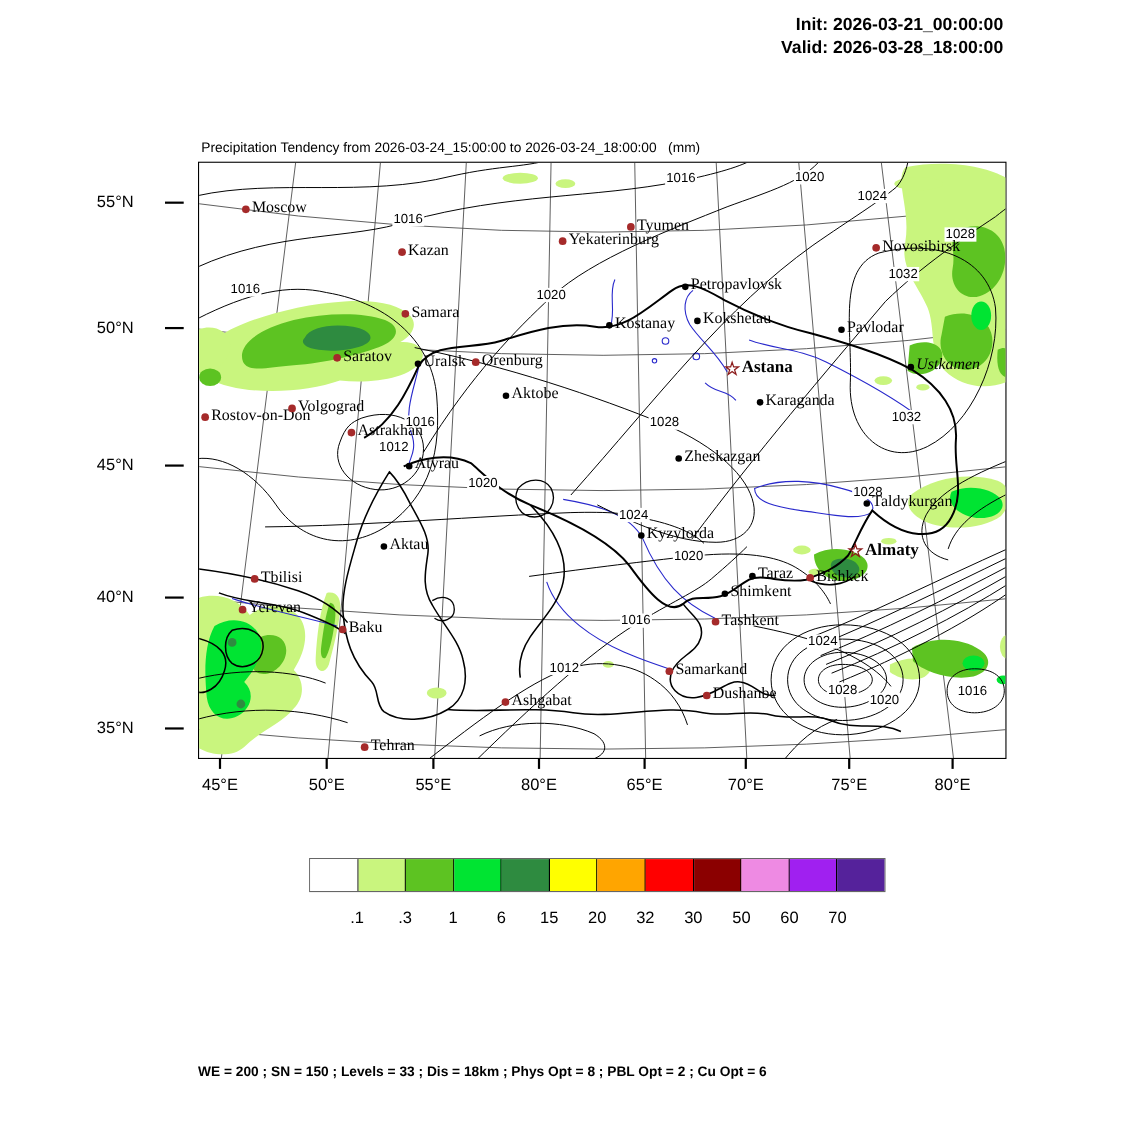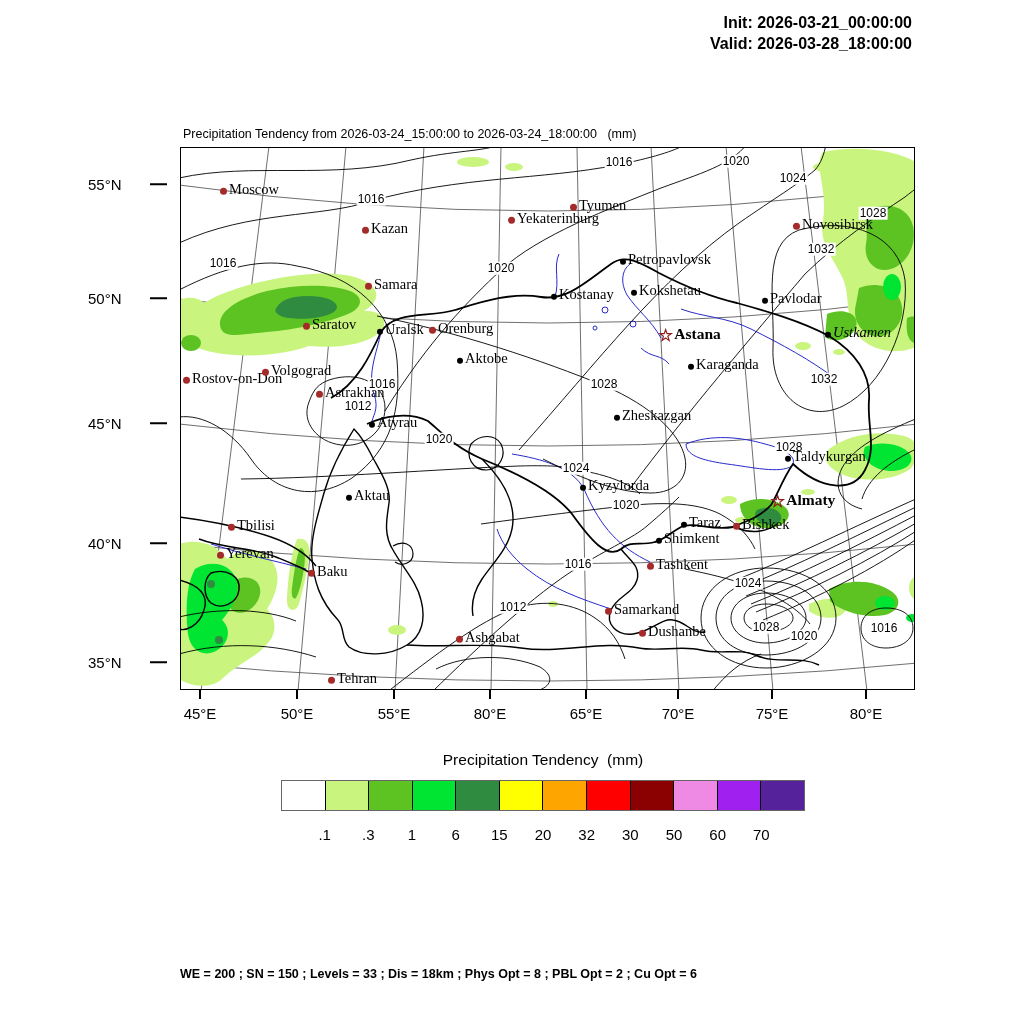--- a/index.html
+++ b/index.html
@@ -264,21 +264,20 @@
       <div class="lon-tick" style="left: 585.25px; top: 690px;"></div>
       <div class="lon-label" style="left: 586px; top: 705px;">65°E</div>
       <div class="lon-tick" style="left: 677.25px; top: 690px;"></div>
       <div class="lon-label" style="left: 678px; top: 705px;">70°E</div>
       <div class="lon-tick" style="left: 771.25px; top: 690px;"></div>
       <div class="lon-label" style="left: 772px; top: 705px;">75°E</div>
       <div class="lon-tick" style="left: 865.25px; top: 690px;"></div>
       <div class="lon-label" style="left: 866px; top: 705px;">80°E</div>
     </div>
 
-<div class="abs" id="legend-title">Precipitation Tendency  (mm)</div>
 <div class="abs" id="legend-bar">
       <div class="legend-cell" style="background: rgb(255, 255, 255);"></div>
       <div class="legend-cell" style="background: rgb(201, 245, 126);"></div>
       <div class="legend-cell" style="background: rgb(93, 195, 34);"></div>
       <div class="legend-cell" style="background: rgb(0, 228, 50);"></div>
       <div class="legend-cell" style="background: rgb(46, 139, 64);"></div>
       <div class="legend-cell" style="background: rgb(255, 255, 0);"></div>
       <div class="legend-cell" style="background: rgb(255, 165, 0);"></div>
       <div class="legend-cell" style="background: rgb(255, 0, 0);"></div>
       <div class="legend-cell" style="background: rgb(139, 0, 0);"></div>

